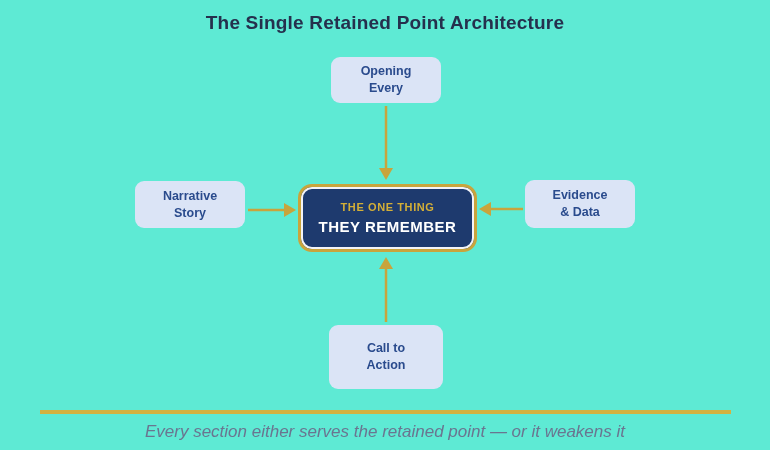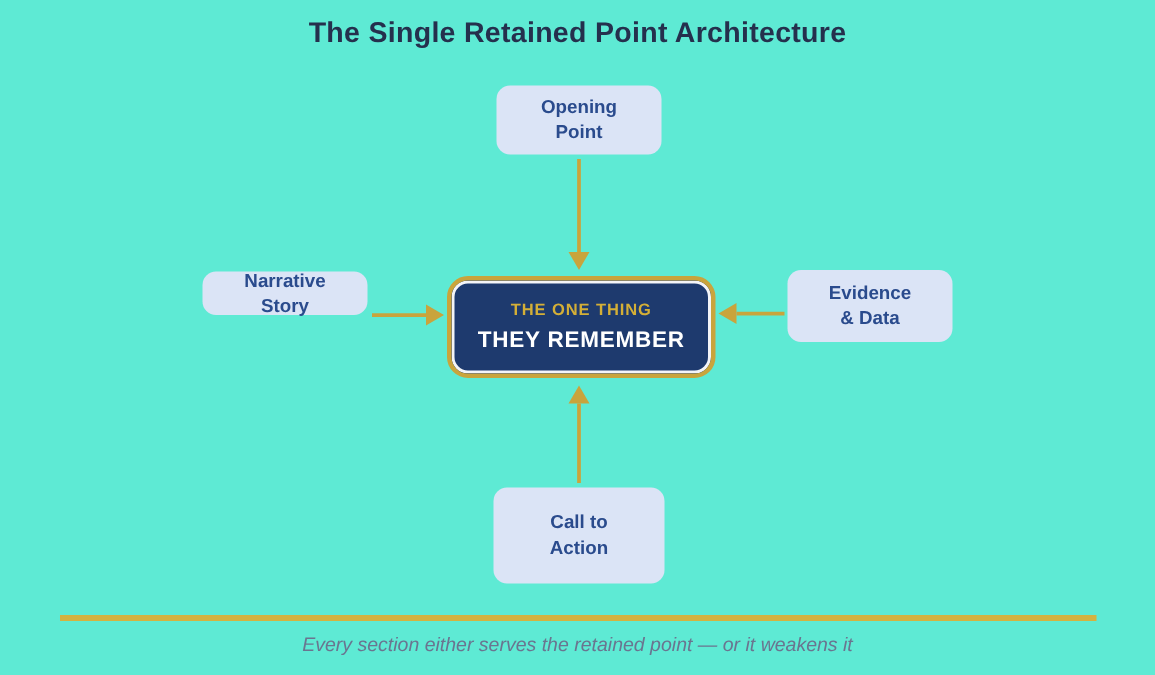--- a/index.html
+++ b/index.html
@@ -41,21 +41,21 @@
     flex-direction: column;
     align-items: center;
     justify-content: center;
     text-align: center;
     color: #2a4b8d;
     font-size: 12.5px;
     font-weight: 700;
     line-height: 1.35;
   }
   .node-top    { left: 331px; top: 57px;  width: 110px; height: 46px; }
-  .node-left   { left: 135px; top: 181px; width: 110px; height: 29px; }
+  .node-left   { left: 135px; top: 181px; width: 110px; height: 47px; }
   .node-right  { left: 525px; top: 180px; width: 110px; height: 48px; }
   .node-bottom { left: 329px; top: 325px; width: 114px; height: 64px; }
   .center-box {
     position: absolute;
     left: 298px;
     top: 184px;
     width: 179px;
     height: 68px;
     box-sizing: border-box;
     background: #1e3a6e;
@@ -89,21 +89,21 @@
     height: 4px;
     background: #d4b240;
   }
   .caption {
     position: absolute;
     top: 422px;
     left: 0;
     width: 770px;
     text-align: center;
     font-style: italic;
-    font-size: 13px;
+    font-size: 17px;
     color: #6a7590;
   }
 </style>
 </head>
 <body>
 
 <div class="canvas">
 
   <h1 class="title">The Single Retained Point Architecture</h1>
 
@@ -121,21 +121,21 @@
       <polygon points="491,202 491,216 479,209" fill="#c9a43c"></polygon>
     </g>
     <g>
       <line x1="386" y1="322" x2="386" y2="269" stroke-width="2.5" stroke="#c9a43c"></line>
       <polygon points="379,269 393,269 386,257" fill="#c9a43c"></polygon>
     </g>
   </svg>
 
   <div class="node node-top">
     <span>Opening</span>
-    <span>Point</span>
+    <span>Every</span>
   </div>
 
   <div class="node node-left">
     <span>Narrative</span>
     <span>Story</span>
   </div>
 
   <div class="node node-right">
     <span>Evidence</span>
     <span>&amp; Data</span>

